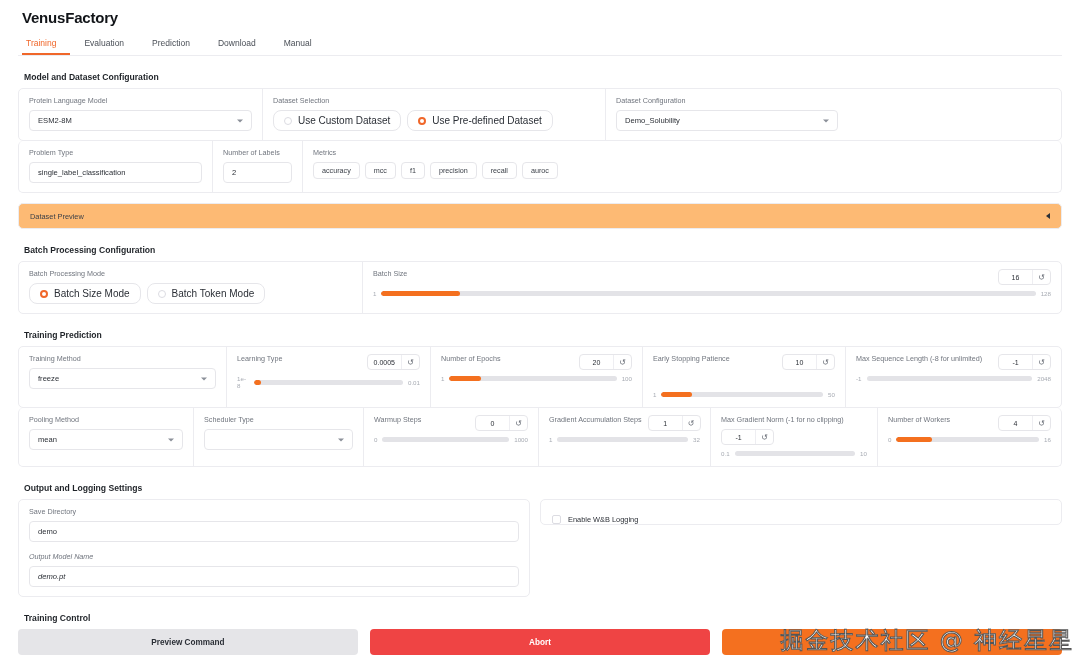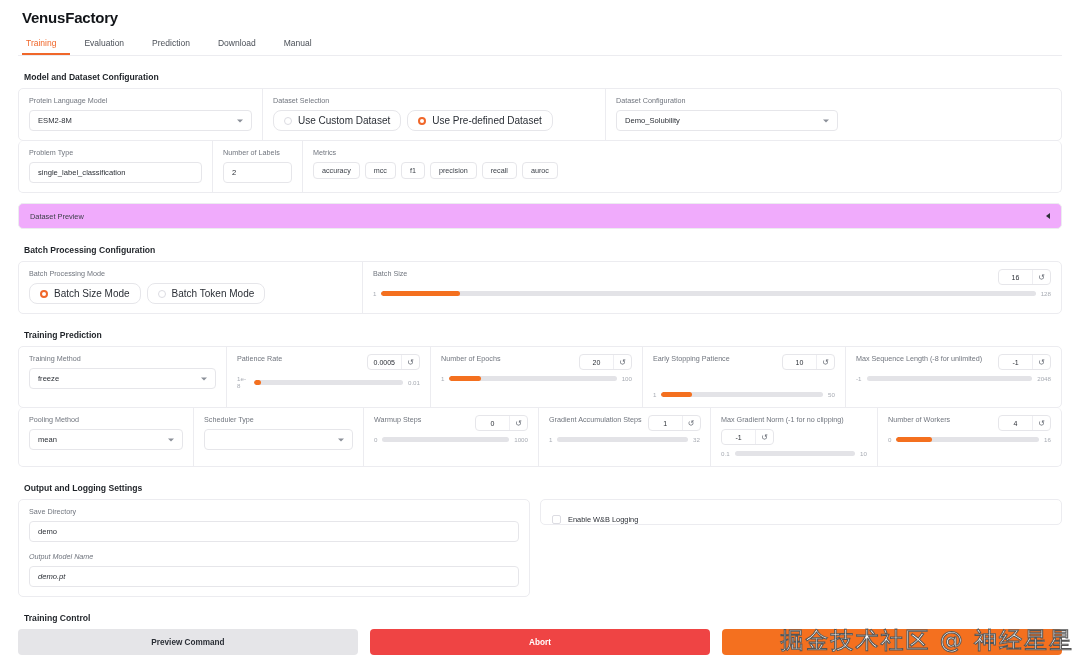--- a/index.html
+++ b/index.html
@@ -92,21 +92,21 @@
     background: #f4701f; color: #fff; font-size: 8.4px; font-weight: bold;
     display: flex; align-items: center; justify-content: center;
     cursor: pointer; text-align: center;
   }
 
   
   .accordion {
     margin-top: 10px; border: 1px solid #ececf0; border-radius: 5px;
     height: 26px; display: flex; align-items: center;
     justify-content: space-between; padding: 0 11px;
-    font-size: 7.4px; color: #3a3f47; cursor: pointer; background: #f0abfc;
+    font-size: 7.4px; color: #3a3f47; cursor: pointer; background: #fdba74;
   }
   .accordion .tri {
     width: 0; height: 0; border-top: 3.6px solid transparent;
     border-bottom: 3.6px solid transparent; border-right: 4.6px solid #2b2f36;
   }
 
   
   .slider-head {
     display: flex; align-items: flex-start; justify-content: space-between;
     gap: 6px; margin-bottom: 5px;
@@ -283,21 +283,21 @@
     <div class="cell" style="width:208px;">
       <div class="lbl">Training Method</div>
       <div class="dd">
         <span>freeze</span>
         <span class="caret"></span>
       </div>
     </div>
 
     <div class="cell" style="width:204px;">
       <div class="slider-head">
-        <div class="lbl" style="margin:0;">Patience Rate</div>
+        <div class="lbl" style="margin:0;">Learning Type</div>
         <div class="numbox">
           <span class="val">0.0005</span>
           <span class="reset">↺</span>
         </div>
       </div>
       <div class="slider-row">
         <span class="endlabel">1e-8</span>
         <div class="track">
           <div class="fill" style="width: 5%;"></div>
         </div>

